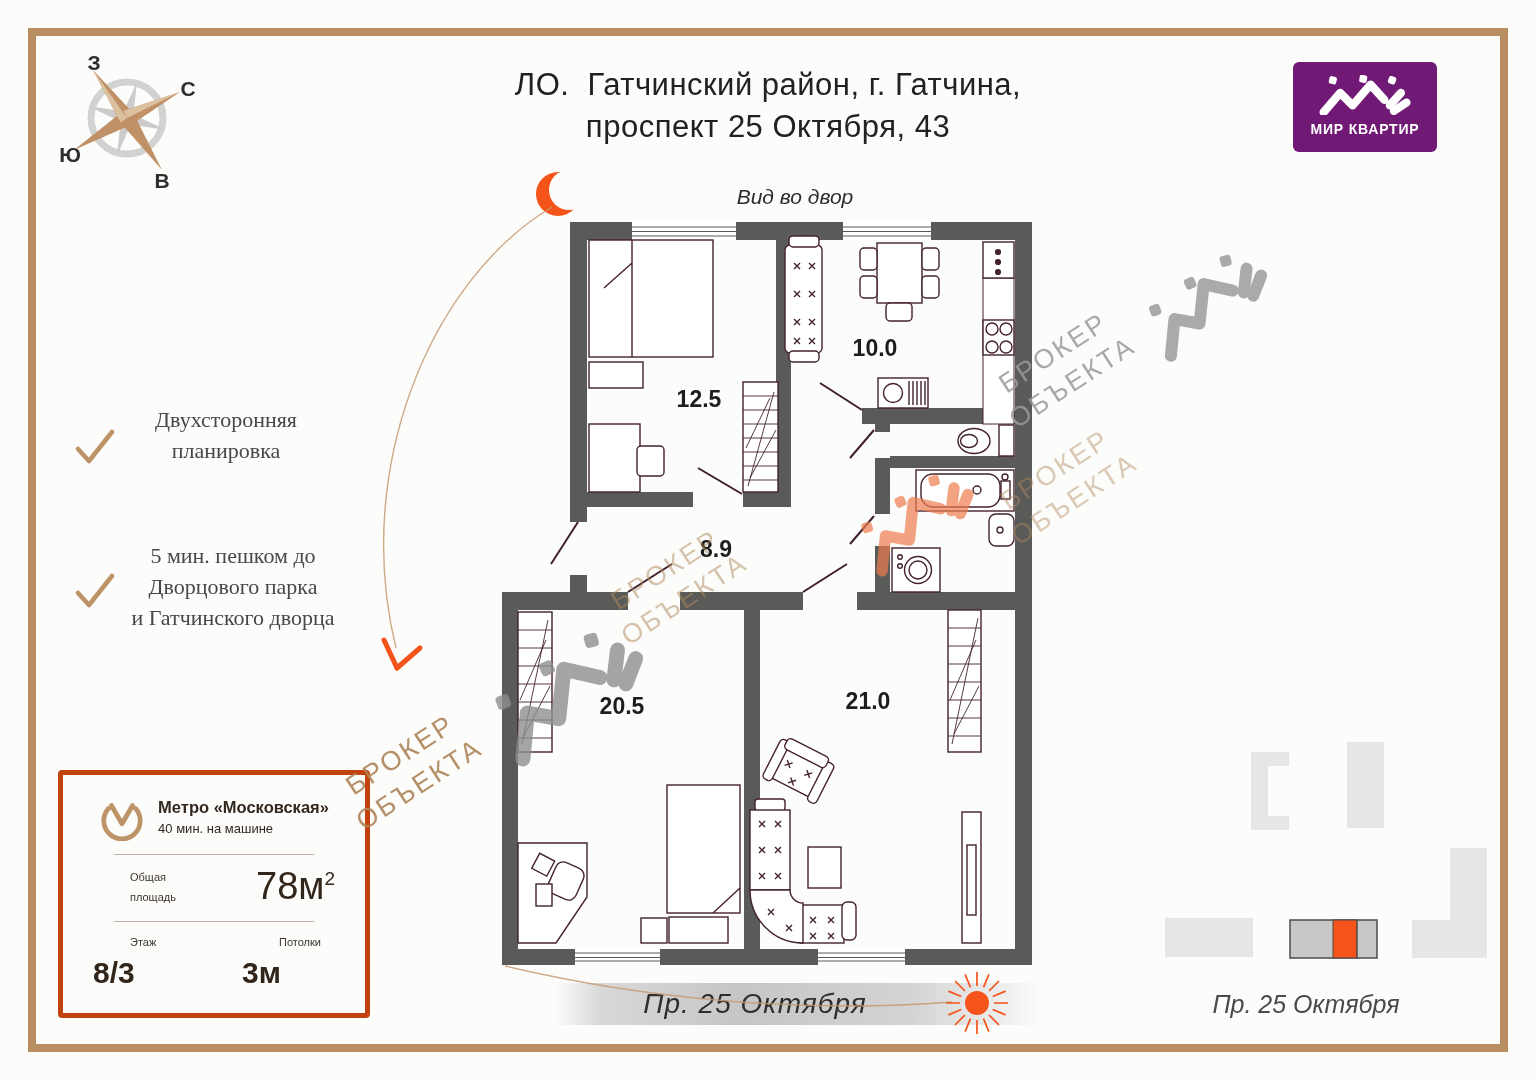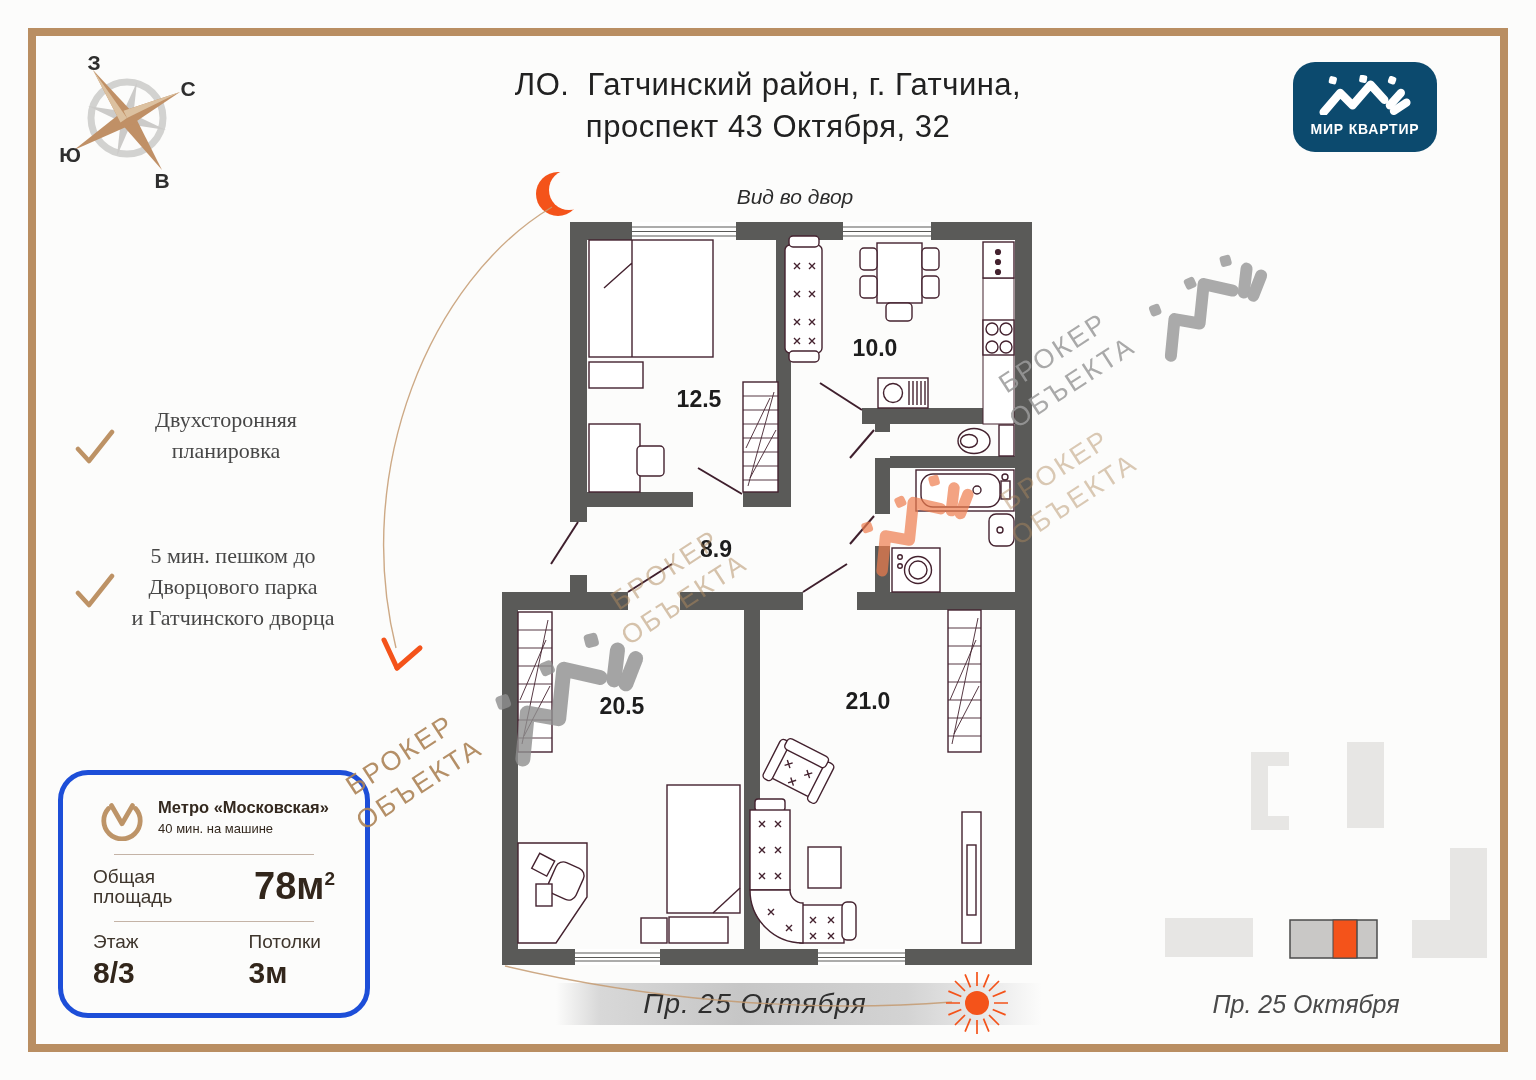--- a/index.html
+++ b/index.html
@@ -4,41 +4,41 @@
 <style>
   html,body{margin:0;padding:0;background:#ffffff;}
   .page{position:relative;width:1536px;height:1080px;background:#fcfcfb;overflow:hidden;
         font-family:"Liberation Sans",sans-serif;}
   .frame{position:absolute;left:28px;top:28px;right:28px;bottom:28px;
          border:8px solid #b98e62;pointer-events:none;}
   
   .title{position:absolute;left:0;right:0;top:64px;text-align:center;color:#212121;
          font-size:31px;line-height:42px;font-weight:400;letter-spacing:.5px;}
   
-  .logo{position:absolute;left:1293px;top:62px;width:144px;height:90px;border-radius:22px;
-        background:#0c4a6e;text-align:center;}
+  .logo{position:absolute;left:1293px;top:62px;width:144px;height:90px;border-radius:6px;
+        background:#701a75;text-align:center;}
   .logo svg{margin-top:13px;}
   .logo-label{color:#ffffff;font-size:14px;font-weight:700;letter-spacing:.8px;margin-top:2px;}
   
   .feature{position:absolute;color:#474747;font-size:22px;line-height:31px;text-align:center;font-family:Liberation Serif, serif;}
   .feature .chk{position:absolute;}
   .f1{left:60px;top:404px;width:332px;}
   .f1 .chk{left:15px;top:24px;}
   .f2{left:60px;top:540px;width:346px;}
   .f2 .chk{left:15px;top:32px;}
   
   .card{position:absolute;left:58px;top:770px;width:312px;height:248px;box-sizing:border-box;
-        border:5px solid #1d4ed8;border-radius:30px;color:#33281e;}
+        border:5px solid #c2410c;border-radius:4px;color:#33281e;}
   .card-row1{display:flex;justify-content:center;align-items:center;gap:13px;margin-top:20px;}
   .metro-text div:first-child{font-size:16.5px;font-weight:700;line-height:21px;}
   .metro-text div:last-child{font-size:13px;font-weight:500;line-height:21px;}
   .card hr{border:none;border-top:1px solid #c4b3a6;width:200px;margin:13px auto 0;}
   .area-row{display:flex;justify-content:space-between;align-items:center;margin:10px 30px 0 30px;}
-  .lbl{font-size:19px;line-height:20px;color:#3e352c;font-weight:500;}
-  .area-val{font-size:38px;font-weight:700;color:#32261b;}
+  .lbl{font-size:11px;line-height:20px;color:#3e352c;font-weight:500;margin-left:37px;}
+  .area-val{font-size:38px;font-weight:400;color:#32261b;}
   .area-val sup{font-size:19px;}
   .bot-row{display:flex;justify-content:space-between;margin:10px 44px 0 30px;gap:40px;}
   .bot-row .val{font-size:30px;font-weight:700;color:#32261b;margin-top:4px;}
   
   .band{position:absolute;left:556px;top:983px;width:486px;height:42px;
         background:linear-gradient(90deg,rgba(214,214,214,0) 0%,#d8d8d8 9%,#c6c6c6 38%,
                    #d3d3d3 72%,#eeeeee 92%,rgba(240,240,240,0) 100%);}
   .band span{display:block;text-align:center;padding-right:88px;font-style:italic;font-size:28px;
              line-height:42px;color:#2e2e2e;font-weight:500;letter-spacing:1px;}
   
@@ -54,21 +54,21 @@
 </style>
 </head>
 <body>
 
 <div class="page">
 
   <div class="frame"></div>
 
   <div class="title">
     <div>ЛО.&nbsp; Гатчинский район, г. Гатчина,</div>
-    <div>проспект 43 Октября, 32</div>
+    <div>проспект 25 Октября, 43</div>
   </div>
 
   <div class="logo">
     <svg width="92" height="40" viewBox="0 0 132 58" style="color:#ffffff">
       <g stroke="currentColor" fill="none" stroke-linecap="round" stroke-linejoin="round" stroke-width="12">
         <path d="M6,54 L30,26 L48,44 L74,14 L94,36"></path>
         <path d="M102,44 L118,26"></path>
         <path d="M108,52 L126,40"></path>
       </g>
       <g fill="currentColor" stroke="none">

